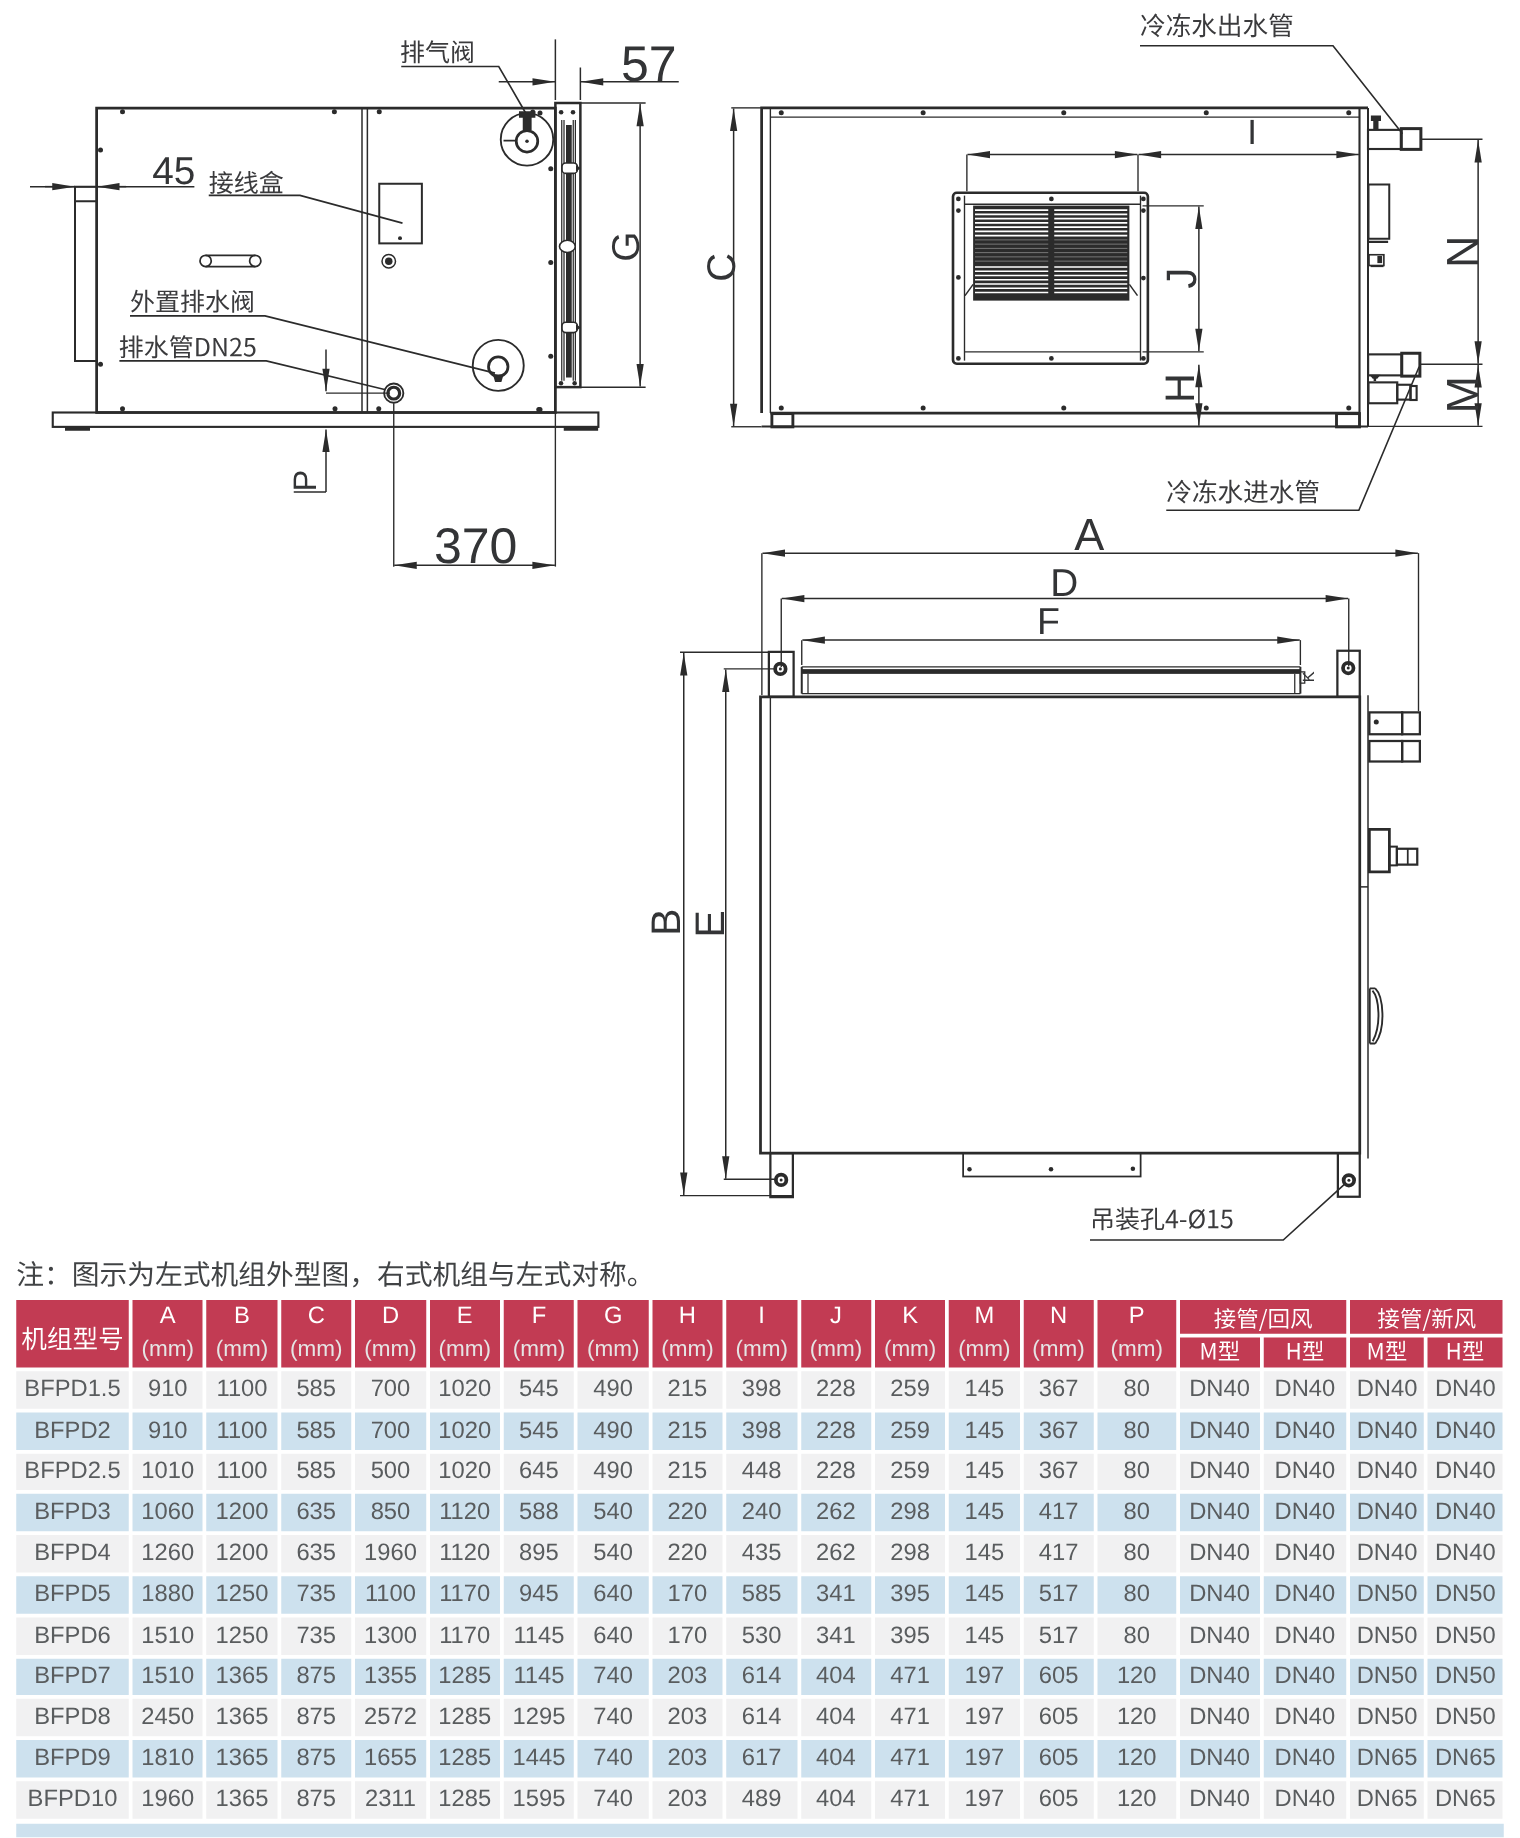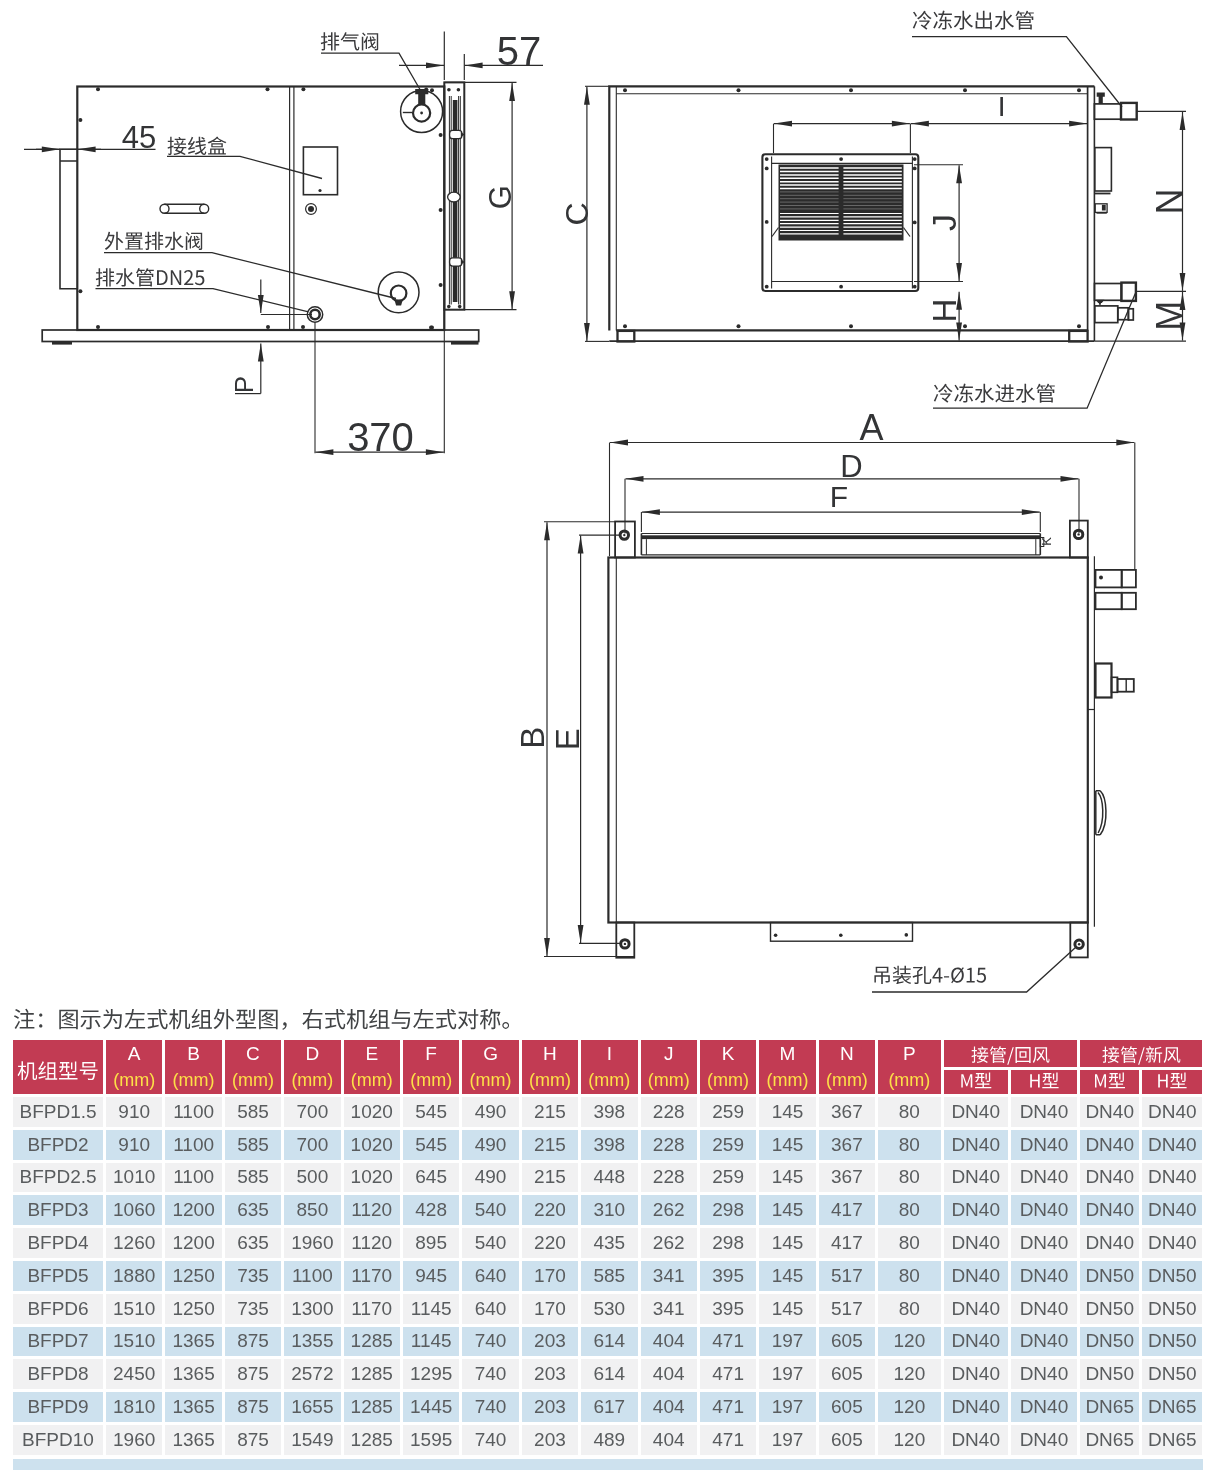--- a/index.html
+++ b/index.html
@@ -5,21 +5,21 @@
 body{margin:0;background:#fff}
 .page{position:relative;width:1216px;height:1470px;font-family:"Liberation Sans",sans-serif;overflow:hidden;background:#fff}
 svg{position:absolute;left:0;top:0}
 svg text{font-family:"Liberation Sans",sans-serif;fill:#333436;stroke:none}
 table.t{position:absolute;left:10px;top:1036.5px;border-collapse:separate;border-spacing:3px 3px;table-layout:fixed}
 .t td{padding:0;text-align:center;vertical-align:middle;font-size:19px;color:#595c5e;height:29.8px;overflow:hidden;white-space:nowrap}
 .t thead td{background:#c23b53;color:#fff;font-size:19px;line-height:26px}
 .t thead td.s{font-size:18px;height:24px}
 .t thead tr.r1 td{height:27.5px}
 .t thead td.two{height:54px}
-.t .mm{color:#fde047;font-size:18px}
+.t .mm{color:#e5e5e5;font-size:18px}
 .t tbody tr.a td{background:#f1f1f2}
 .t tbody tr.b td{background:#cde1ee}
 .strip{position:absolute;left:13px;top:1459px;width:1190px;height:11px;background:#cde1ee}
 </style>
 </head>
 <body>
 <div class="page">
 <svg width="1216" height="1470" viewBox="0 0 1216 1470">
 <defs>
 <marker id="ma" markerUnits="userSpaceOnUse" markerWidth="20" markerHeight="8" viewBox="0 0 20 8" refX="19.5" refY="4" orient="auto">
@@ -463,24 +463,24 @@
           <td>DN40</td>
         </tr>
 
 <tr class="b">
           <td>BFPD3</td>
           <td>1060</td>
           <td>1200</td>
           <td>635</td>
           <td>850</td>
           <td>1120</td>
-          <td>428</td>
+          <td>588</td>
           <td>540</td>
           <td>220</td>
-          <td>310</td>
+          <td>240</td>
           <td>262</td>
           <td>298</td>
           <td>145</td>
           <td>417</td>
           <td>80</td>
           <td>DN40</td>
           <td>DN40</td>
           <td>DN40</td>
           <td>DN40</td>
         </tr>
@@ -615,21 +615,21 @@
           <td>DN40</td>
           <td>DN65</td>
           <td>DN65</td>
         </tr>
 
 <tr class="a">
           <td>BFPD10</td>
           <td>1960</td>
           <td>1365</td>
           <td>875</td>
-          <td>1549</td>
+          <td>2311</td>
           <td>1285</td>
           <td>1595</td>
           <td>740</td>
           <td>203</td>
           <td>489</td>
           <td>404</td>
           <td>471</td>
           <td>197</td>
           <td>605</td>
           <td>120</td>

